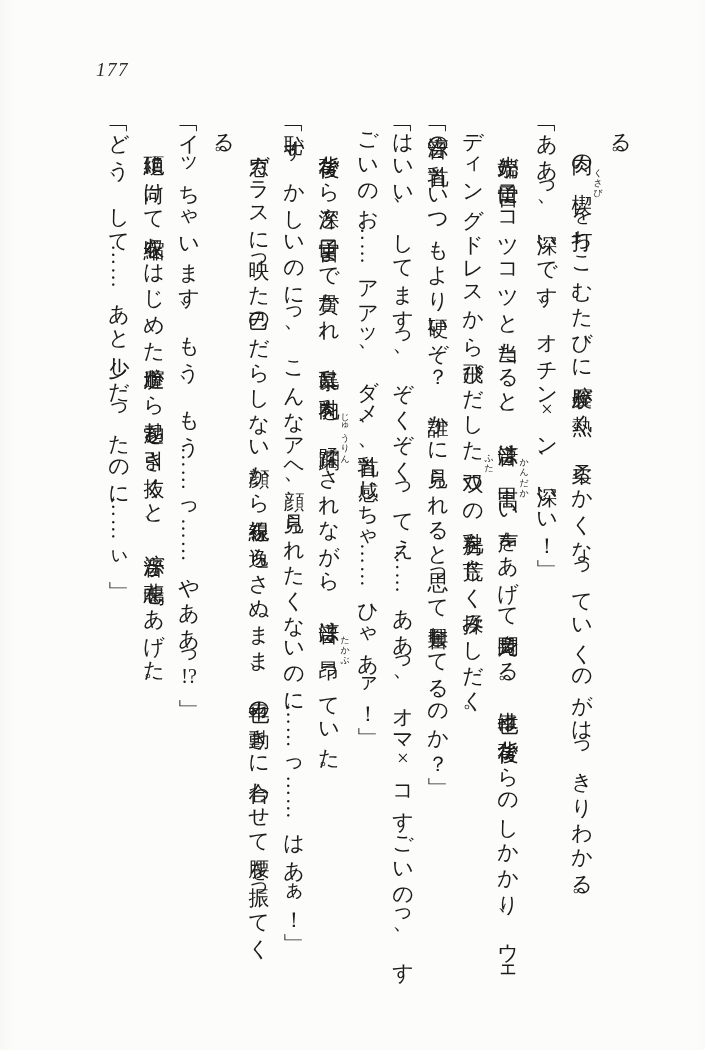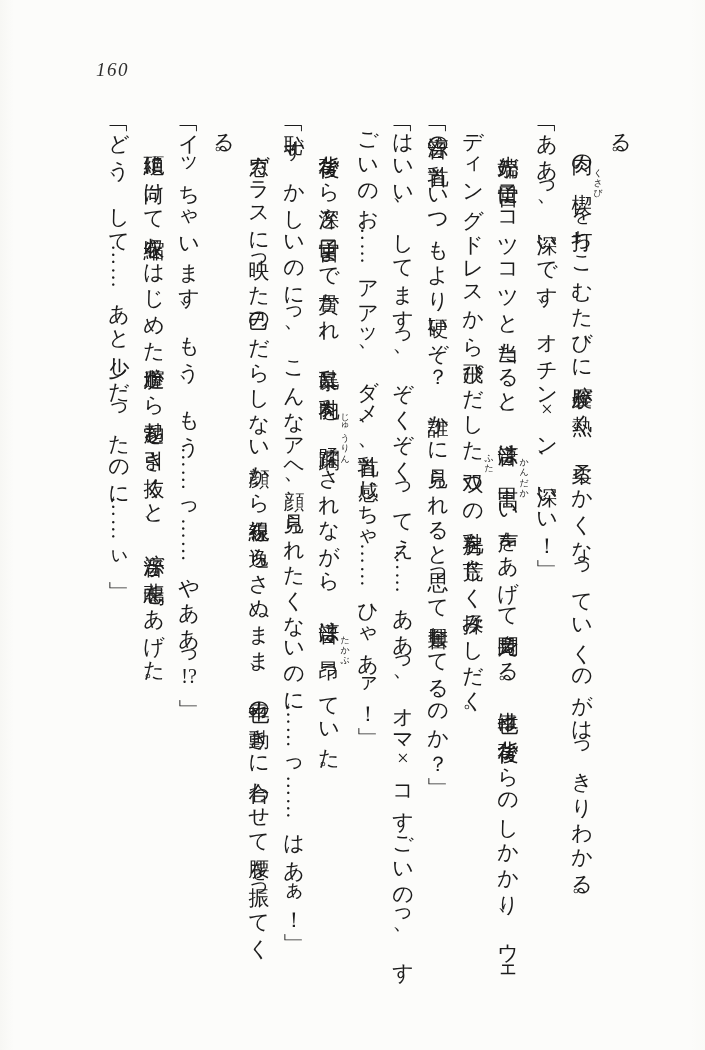--- a/index.html
+++ b/index.html
@@ -50,21 +50,21 @@
     text-combine-upright: all;
     -webkit-text-combine: horizontal;
     letter-spacing: 0;
     font-size: 20px;
   }
 </style>
 </head>
 <body>
 
 <div class="page">
-  <div class="page-number">160</div>
+  <div class="page-number">177</div>
   <div class="page-text">
       <p class="para">る。</p>
       <p class="para indent">肉の<ruby>楔<rt>くさび</rt></ruby>を打ちこむたびに膣襞が熱く、柔らかくなっていくのがはっきりわかる。</p>
       <p class="para">「ああっ、深いです、オチン×ン、深いい！」</p>
       <p class="para indent">先端が子宮口にコツコツと当たると、涼音は<ruby>甲高<rt>かんだか</rt></ruby>い声をあげて身悶える。幸也は背後からのしかかり、ウェディングドレスから飛びだした<ruby>双<rt>ふた</rt></ruby>つの乳房を荒々しく揉みしだく。</p>
       <p class="para">「涼音の乳首、いつもより硬いぞ？　誰かに見られると思って興奮してるのか？」</p>
       <p class="para">「はいい、してますっ、ぞくぞくってえ……ああっ、オマ×コすごいのっ、すごいのお……アアッ、ダメ、乳首、感じちゃ……ひゃあァ！」</p>
       <p class="para indent">背後から深々と子宮口まで貫かれ、乱暴に乳肉を<ruby>蹂躙<rt>じゅうりん</rt></ruby>されながら、涼音は<ruby>昂<rt>たかぶ</rt></ruby>っていた。</p>
       <p class="para">「恥ず、かしいのにっ、こんなアヘ顔、見られたくないのに……っ……はあぁ！」</p>
       <p class="para indent">窓ガラスに映った己のだらしない顔から視線を逸らさぬまま、幸也の動きに合わせて腰を振ってくる。</p>

